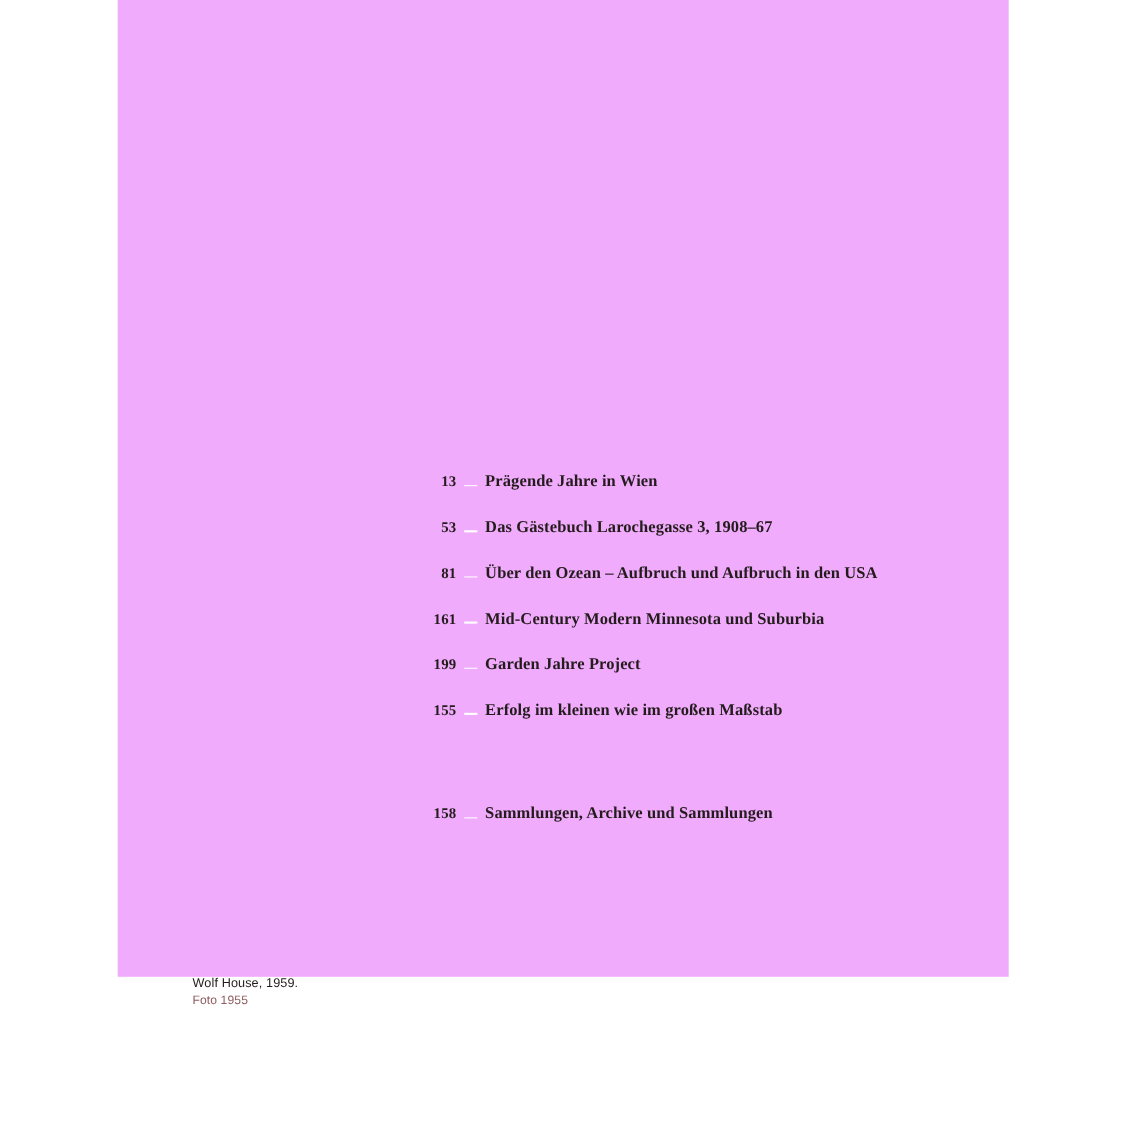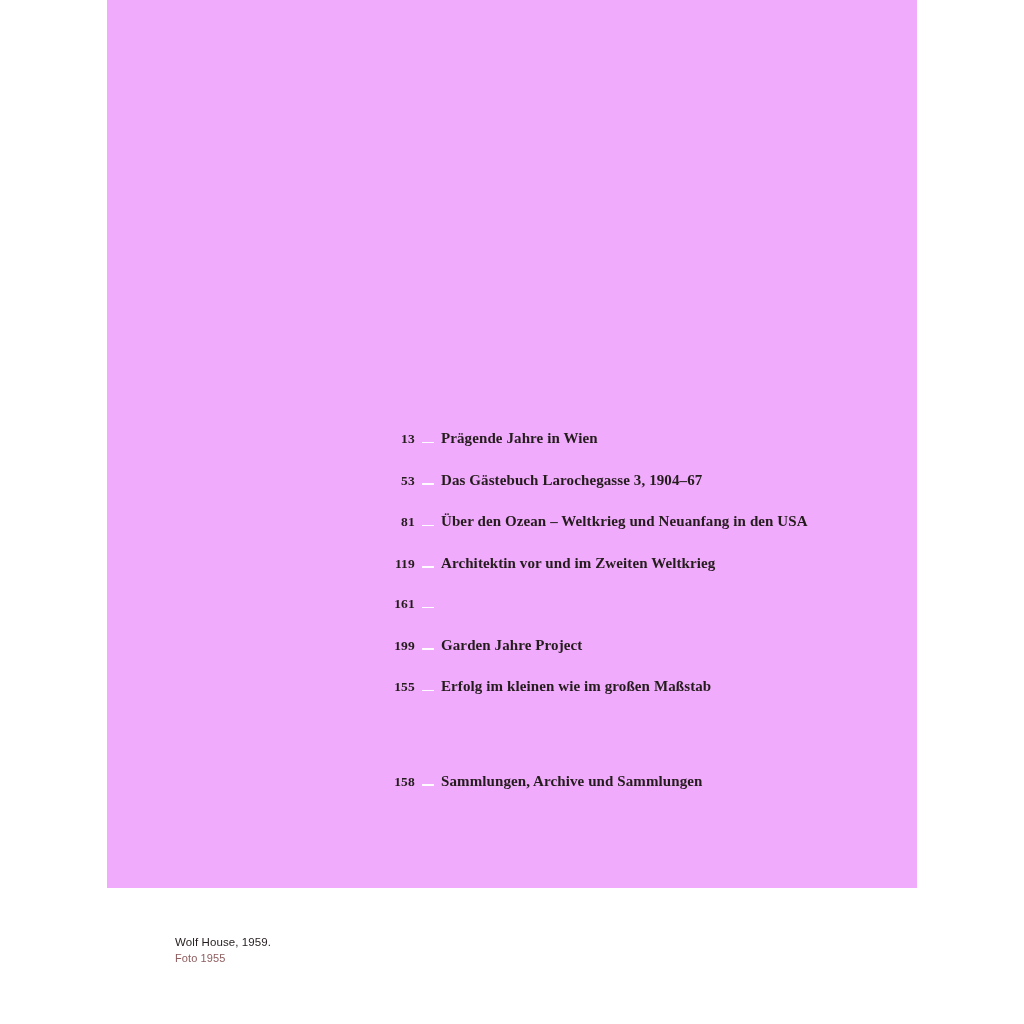--- a/index.html
+++ b/index.html
@@ -69,21 +69,21 @@
     white-space: nowrap;
   }
 
   .toc-gap {
     height: 53px;
   }
 
   .caption {
     position: absolute;
     left: 68px;  
-    top: 934px;
+    top: 886px;
     width: 320px;
   }
   .caption .cap-main {
     font-family: "Liberation Sans", sans-serif;
     font-size: 11.5px;
     color: #241c1c;
     line-height: 1.45;
     letter-spacing: 0.1px;
   }
   .caption .cap-sub {
@@ -107,44 +107,38 @@
           <i></i>
         </span>
       <span class="title">Prägende Jahre in Wien</span>
     </div>
 
     <div class="toc-row">
       <span class="num">53</span>
       <span class="dash">
           <i></i>
         </span>
-      <span class="title">Das Gästebuch Larochegasse 3, 1904–67</span>
+      <span class="title">Das Gästebuch Larochegasse 3, 1908–67</span>
     </div>
 
     <div class="toc-row">
       <span class="num">81</span>
       <span class="dash">
           <i></i>
         </span>
-      <span class="title">Über den Ozean – Weltkrieg und Neuanfang in den USA</span>
+      <span class="title">Über den Ozean – Aufbruch und Aufbruch in den USA</span>
     </div>
 
-    <div class="toc-row">
-      <span class="num">119</span>
-      <span class="dash">
-          <i></i>
-        </span>
-      <span class="title">Architektin vor und im Zweiten Weltkrieg</span>
-    </div>
 
     <div class="toc-row">
       <span class="num">161</span>
       <span class="dash">
           <i></i>
         </span>
+      <span class="title">Mid-Century Modern Minnesota und Suburbia</span>
     </div>
 
     <div class="toc-row">
       <span class="num">199</span>
       <span class="dash">
           <i></i>
         </span>
       <span class="title">Garden Jahre Project</span>
     </div>
 

